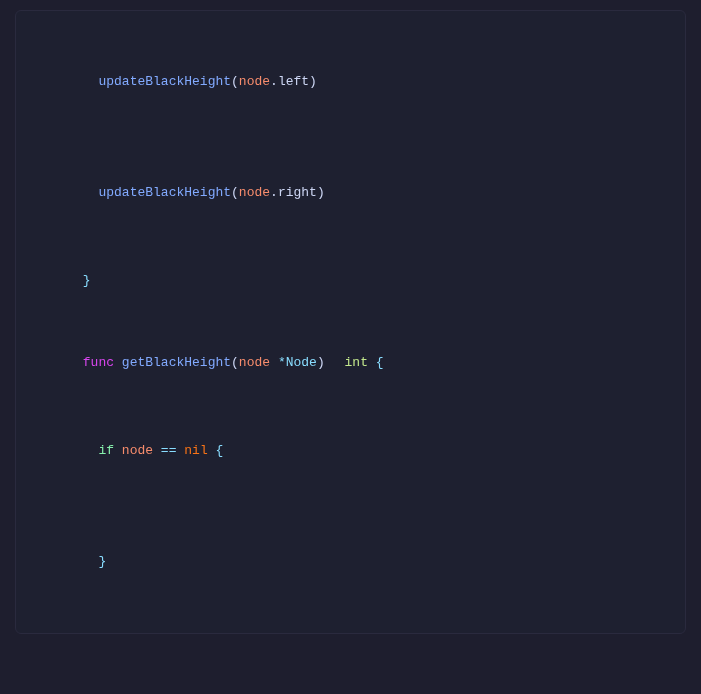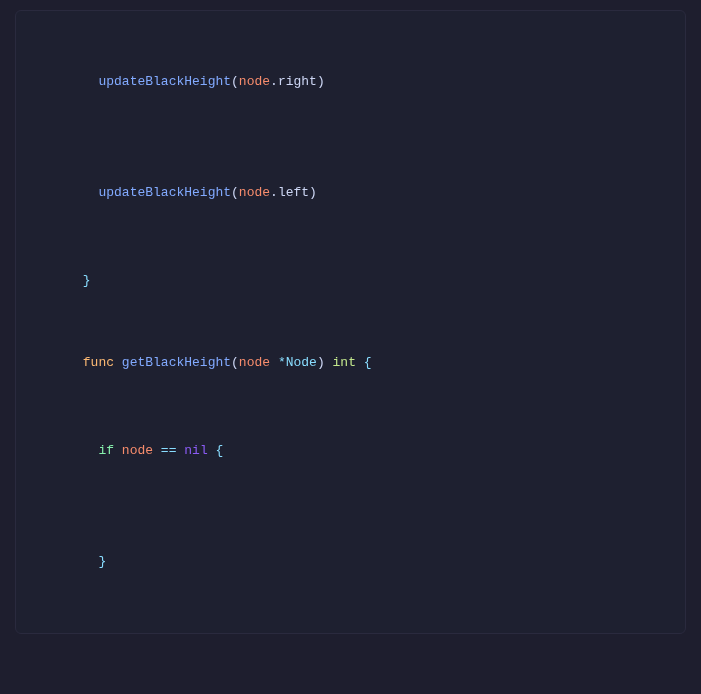--- a/index.html
+++ b/index.html
@@ -36,50 +36,50 @@
     .code-line {
       white-space: pre;
       display: block;
     }
 
     .code-line.empty {
       height: 1.2em;
     }
 
     
-    .kw-func { color: #fdba74; } 
+    .kw-func { color: #d946ef; } 
     .kw-blue { color: #86efac; } 
     .fn-name { color: #82aaff; } 
     .param { color: #f78c6c; } 
     .type { color: #89ddff; } 
-    .kw-int { color: #c3e88d; } 
-    .kw-nil { color: #8b5cf6; } 
+    .kw-int { color: #c3e88d; margin-left: 12px; } 
+    .kw-nil { color: #f97316; } 
     .num { color: #f78c6c; } 
     .brace { color: #89ddff; }
     .plain { color: #cdd6f4; }
     .op { color: #89ddff; }
     .star { color: #89ddff; }
 
     .indent1 { padding-left: 24px; }
     .indent2 { padding-left: 48px; }
   </style>
 </head>
 <body>
 
 <div class="page-container">
 
   <div class="code-block">
     <span class="code-line">
       <span class="indent1">
-        <span class="fn-name">updateBlackHeight</span><span class="plain">(</span><span class="param">node</span><span class="plain">.</span><span class="plain">right</span><span class="plain">)</span>
+        <span class="fn-name">updateBlackHeight</span><span class="plain">(</span><span class="param">node</span><span class="plain">.</span><span class="plain">left</span><span class="plain">)</span>
       </span>
     </span>
     <span class="code-line">
       <span class="indent1">
-        <span class="fn-name">updateBlackHeight</span><span class="plain">(</span><span class="param">node</span><span class="plain">.</span><span class="plain">left</span><span class="plain">)</span>
+        <span class="fn-name">updateBlackHeight</span><span class="plain">(</span><span class="param">node</span><span class="plain">.</span><span class="plain">right</span><span class="plain">)</span>
       </span>
     </span>
     <span class="code-line">
       <span class="brace">}</span>
     </span>
     <span class="code-line empty"> </span>
     <span class="code-line">
       <span class="kw-func">func </span><span class="fn-name">getBlackHeight</span><span class="plain">(</span><span class="param">node</span><span class="plain"> </span><span class="star">*</span><span class="type">Node</span><span class="plain">) </span><span class="kw-int">int</span><span class="plain"> </span><span class="brace">{</span>
     </span>
     <span class="code-line">

